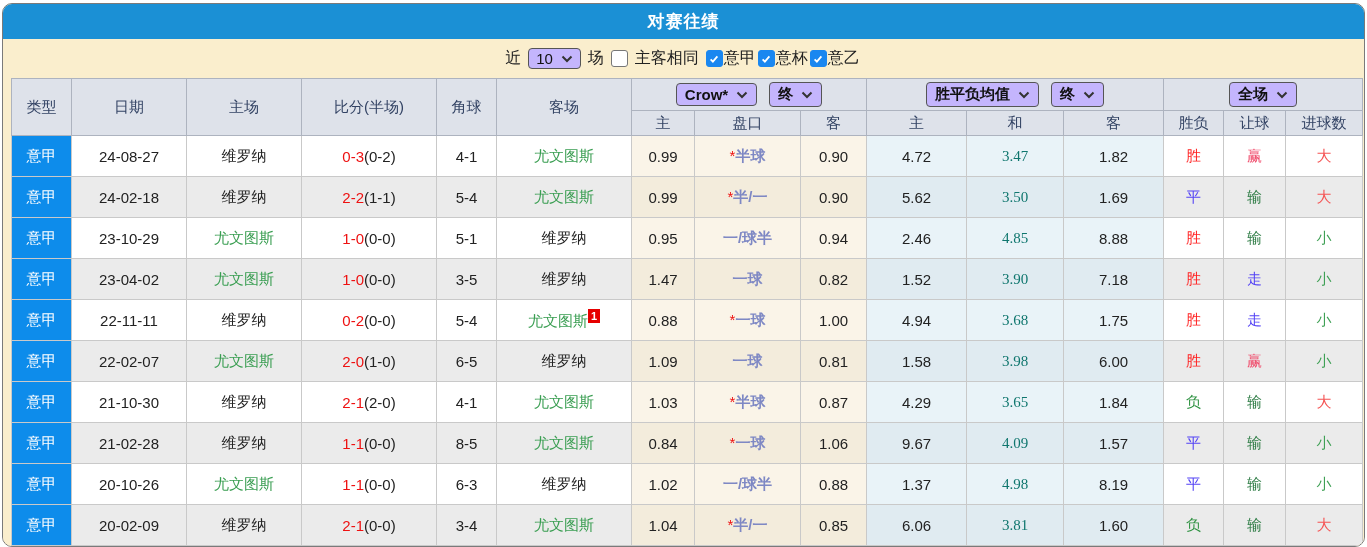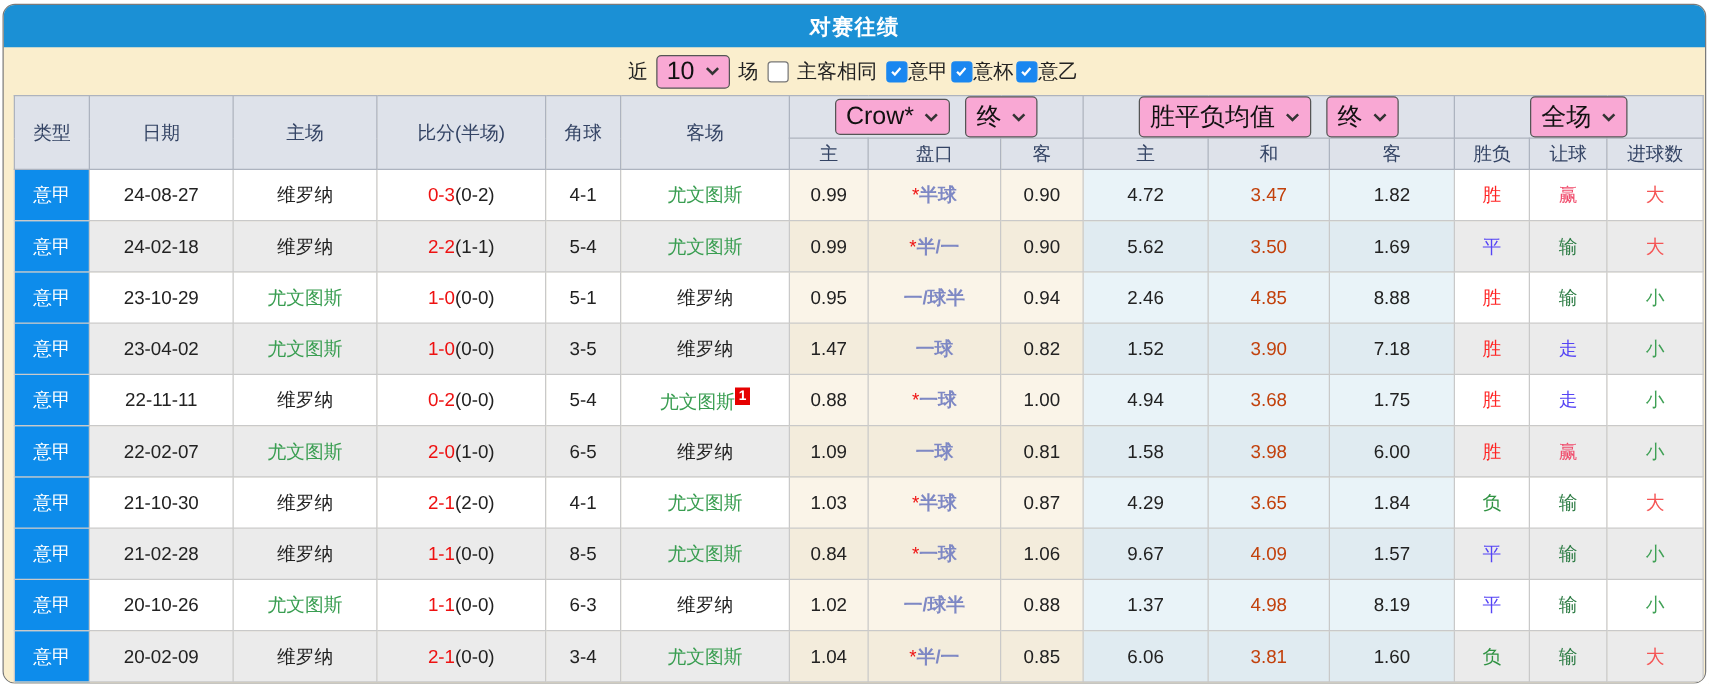--- a/index.html
+++ b/index.html
@@ -9,47 +9,47 @@
   .panel { width:1363px; height:544px; margin:0 2px; border:1px solid #7a7a7a; border-radius:10px;
            overflow:hidden; display:flex; flex-direction:column; background:#faeecd; }
 
   
   .titlebar { height:36px; background:#1b90d5; color:#fff; display:flex; align-items:center;
               justify-content:center; font-size:17px; font-weight:bold; letter-spacing:1px; }
 
   
   .filterbar { height:40px; background:#faeecd; display:flex; align-items:center; justify-content:center;
                gap:7px; font-size:16px; color:#222; }
-  .select { display:inline-flex; align-items:center; gap:8px; background:#f9a8d4; border:1.5px solid #555;
-            border-radius:4px; padding:2px 8px; font-size:20px; color:#111; cursor:pointer;justify-content:flex-end; }
+  .select { display:inline-flex; align-items:center; gap:8px; background:#c4b5fd; border:1.5px solid #555;
+            border-radius:4px; padding:2px 8px; font-size:15px; color:#111; cursor:pointer;justify-content:flex-end; }
   .select.sm { padding:1px 7px; }
   .cb { width:17px; height:17px; border-radius:3px; display:inline-flex; align-items:center;
         justify-content:center; cursor:pointer; }
   .cb.unchecked { background:#fff; border:1.6px solid #777; }
   .cb.checked { background:#1a87f0; border:1.6px solid #1a87f0; }
   .cb svg { display:block; }
   .leagues { display:inline-flex; align-items:center; }
   .leagues .cb { margin-right:1px; }
   .leagues .cb-label { margin-right:2px; }
 
   
   .table-wrap { flex:1; padding:0 8px; background:#faeecd; }
   table { border-collapse:collapse; table-layout:fixed; width:1351px; font-size:15px; }
   thead th { background:#dee2ea; color:#334364; font-weight:normal; border:1px solid #adb3bf; }
   thead tr.group th { height:32px; }
   thead tr.sub th { height:25px; }
-  th .hdr-selects { display:flex; align-items:center; justify-content:center; gap:12px; }
+  th .hdr-selects { display:flex; align-items:center; justify-content:center; gap:12px;font-weight:bold; }
   tbody td { height:41px; text-align:center; border:1px solid #c9c9c9; color:#222; background:#fff; }
   tr.even td { background:#ebebeb; }
   td.league { background:#0d8ceb !important; color:#fff; }
   td.odds  { background:#faf4e8; }
   tr.even td.odds { background:#f3ecdc; }
   td.avg { background:#e9f3f8;margin-top:39px; }
   tr.even td.avg { background:#e0ebf1; }
-  td.avg.mid { color:#c2410c; }
+  td.avg.mid { color:#0f766e;font-family:Liberation Serif, serif; }
   .score-ft { color:#ee1111; }
   .team-hi { color:#3a9e52; }
   .star { color:#ee1111; }
   .handicap { color:#7e88c4;font-weight:bold; }
   .note { background:#e60000; color:#fff; font-size:11px; font-weight:bold; padding:0 3px;
           vertical-align:super; line-height:14px; display:inline-block; }
   .c-win  { color:#ff2222; }
   .c-draw { color:#5544f5; }
   .c-lose { color:#2f9242; }
   .c-hwin { color:#f04a6a; }

